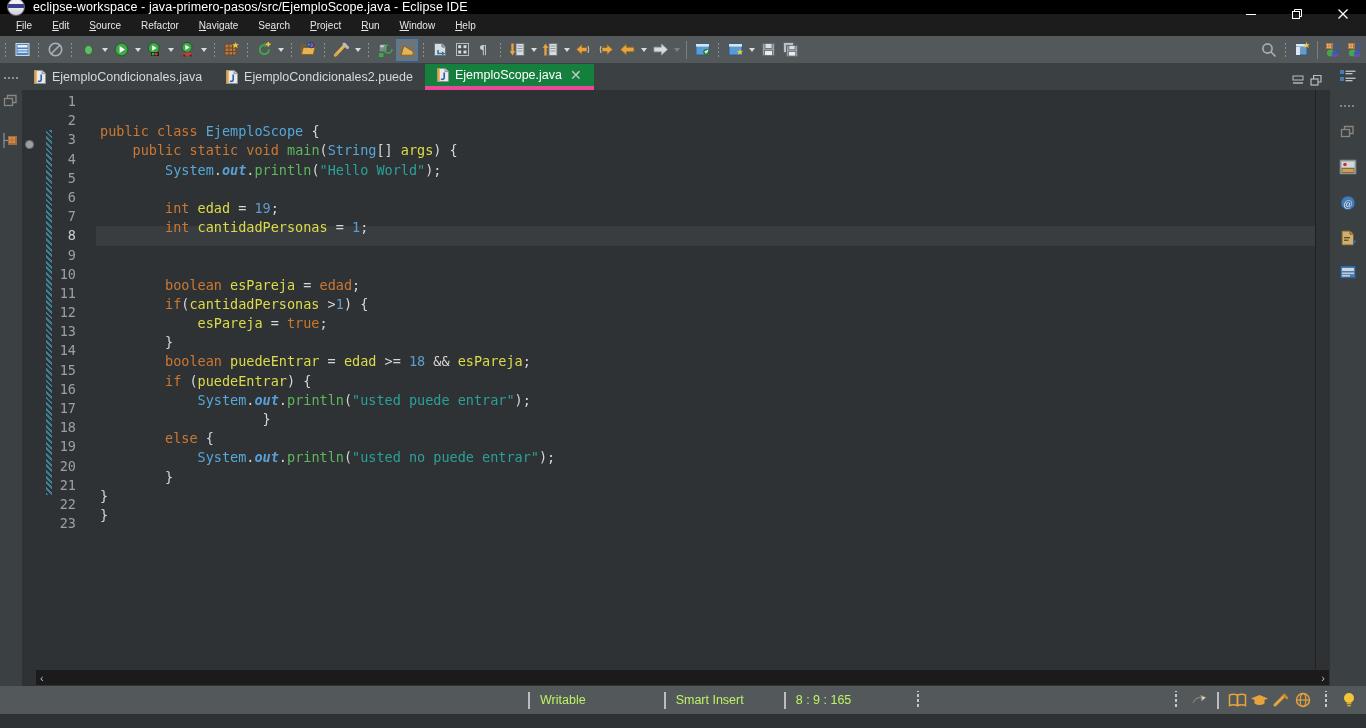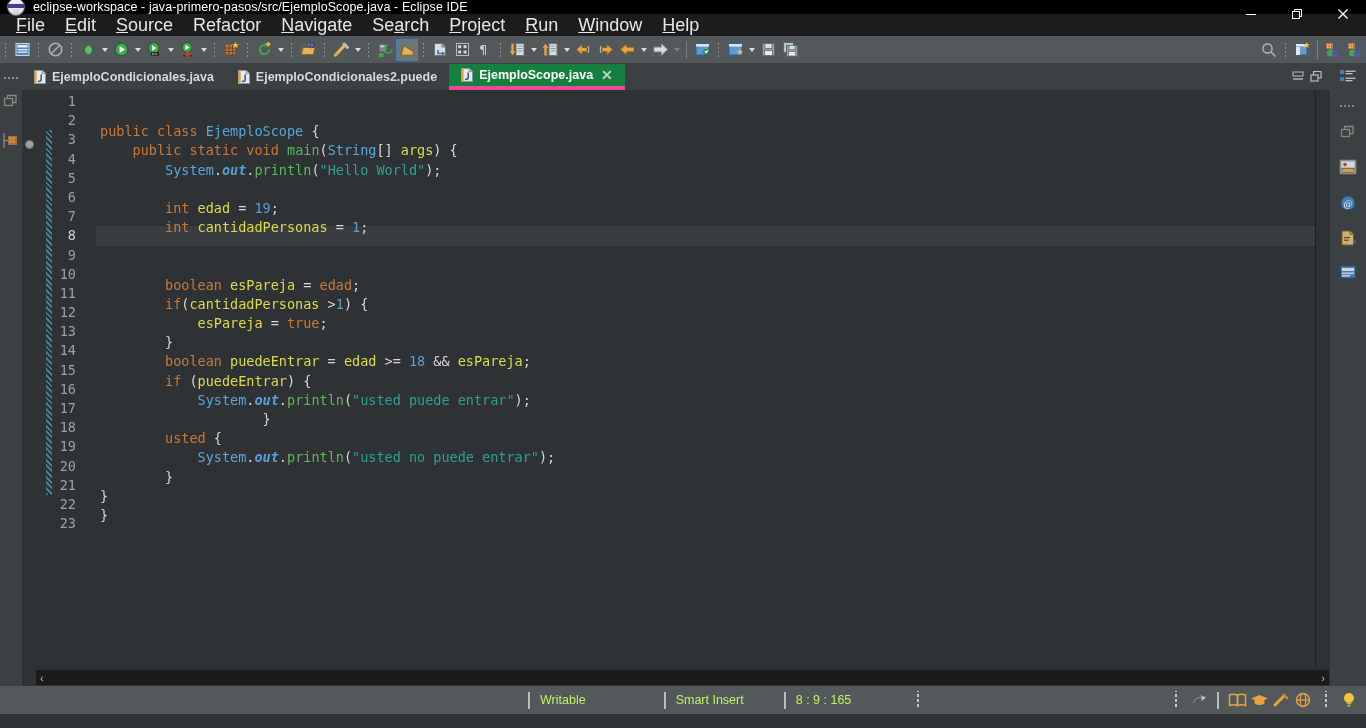--- a/index.html
+++ b/index.html
@@ -27,21 +27,21 @@
     color:#ffffff;
   }
   .win-btn svg{ display:block; }
 
   
   .menubar{
     height:22px; background:#1c1c1c; display:flex; align-items:center;
     padding-left:6px;
   }
   .menu-item{
-    color:#e6e6e6; font-size:18px; padding:2px 10px; white-space:nowrap;
+    color:#e6e6e6; font-size:10px; padding:2px 10px; white-space:nowrap;
   }
   .menu-item u{ text-decoration:underline; text-underline-offset:1px; }
 
   
   .toolbar{
     height:28px; background:#53585b; display:flex; align-items:center;
     border-bottom:1px solid #3c4042;
   }
   .tgrip{
     width:7px; height:18px; margin:0 2px;
@@ -73,22 +73,22 @@
     display:flex; flex-direction:column; align-items:center; padding-top:4px;
   }
   .rail-icon{ margin-bottom:7px; opacity:.85; }
   .editor-col{ flex:1 1 auto; display:flex; flex-direction:column; min-width:0; }
   .right-rail{
     width:36px; background:#3b4042; flex:0 0 auto;
     display:flex; flex-direction:column; align-items:center; padding-top:4px;
   }
 
   .tabbar{
-    height:26px; background:#3b4042; display:flex; align-items:center;
-    position:relative; flex:0 0 auto;font-weight:bold;
+    height:26px; background:#3b4042; display:flex; align-items:flex-end;
+    position:relative; flex:0 0 auto;
   }
   .tab{
     height:26px; display:flex; align-items:center; gap:6px;
     padding:0 12px; color:#d6d9da; font-size:12.5px; white-space:nowrap;
   }
   .tab.active{
     background:#15803d; border-bottom:4px solid #ec4899; color:#ffffff;
   }
   .tab-close{ color:#c9cccd; font-size:14px; line-height:1; margin-left:2px; }
   .jicon{
@@ -624,21 +624,21 @@
             <div class="codeline">&nbsp;</div>
             <div class="codeline">&nbsp;</div>
             <div class="codeline"><span class="pln">        </span><span class="kw">boolean</span><span class="pln"> </span><span class="fld">esPareja</span><span class="pln"> = </span><span class="kw">edad</span><span class="pln">;</span></div>
             <div class="codeline"><span class="pln">        </span><span class="kw">if</span><span class="pln">(</span><span class="fld">cantidadPersonas</span><span class="pln"> &gt;</span><span class="num">1</span><span class="pln">) {</span></div>
             <div class="codeline"><span class="pln">            </span><span class="fld">esPareja</span><span class="pln"> = </span><span class="kw">true</span><span class="pln">;</span></div>
             <div class="codeline"><span class="pln">        }</span></div>
             <div class="codeline"><span class="pln">        </span><span class="kw">boolean</span><span class="pln"> </span><span class="fld">puedeEntrar</span><span class="pln"> = </span><span class="fld">edad</span><span class="pln"> &gt;= </span><span class="num">18</span><span class="pln"> &amp;&amp; </span><span class="fld">esPareja</span><span class="pln">;</span></div>
             <div class="codeline"><span class="pln">        </span><span class="kw">if</span><span class="pln"> (</span><span class="fld">puedeEntrar</span><span class="pln">) {</span></div>
             <div class="codeline"><span class="pln">            </span><span class="type">System</span><span class="pln">.</span><span class="stat">out</span><span class="pln">.</span><span class="mth">println</span><span class="pln">(</span><span class="str">"usted puede entrar"</span><span class="pln">);</span></div>
             <div class="codeline"><span class="pln">                    }</span></div>
-            <div class="codeline"><span class="pln">        </span><span class="kw">usted</span><span class="pln"> {</span></div>
+            <div class="codeline"><span class="pln">        </span><span class="kw">else</span><span class="pln"> {</span></div>
             <div class="codeline"><span class="pln">            </span><span class="type">System</span><span class="pln">.</span><span class="stat">out</span><span class="pln">.</span><span class="mth">println</span><span class="pln">(</span><span class="str">"usted no puede entrar"</span><span class="pln">);</span></div>
             <div class="codeline"><span class="pln">        }</span></div>
             <div class="codeline"><span class="pln">}</span></div>
             <div class="codeline"><span class="pln">}</span></div>
             <div class="codeline">&nbsp;</div>
           </div>
       </div>
       <div class="overview"></div>
       <div class="vscroll">
         <div class="arrow">

